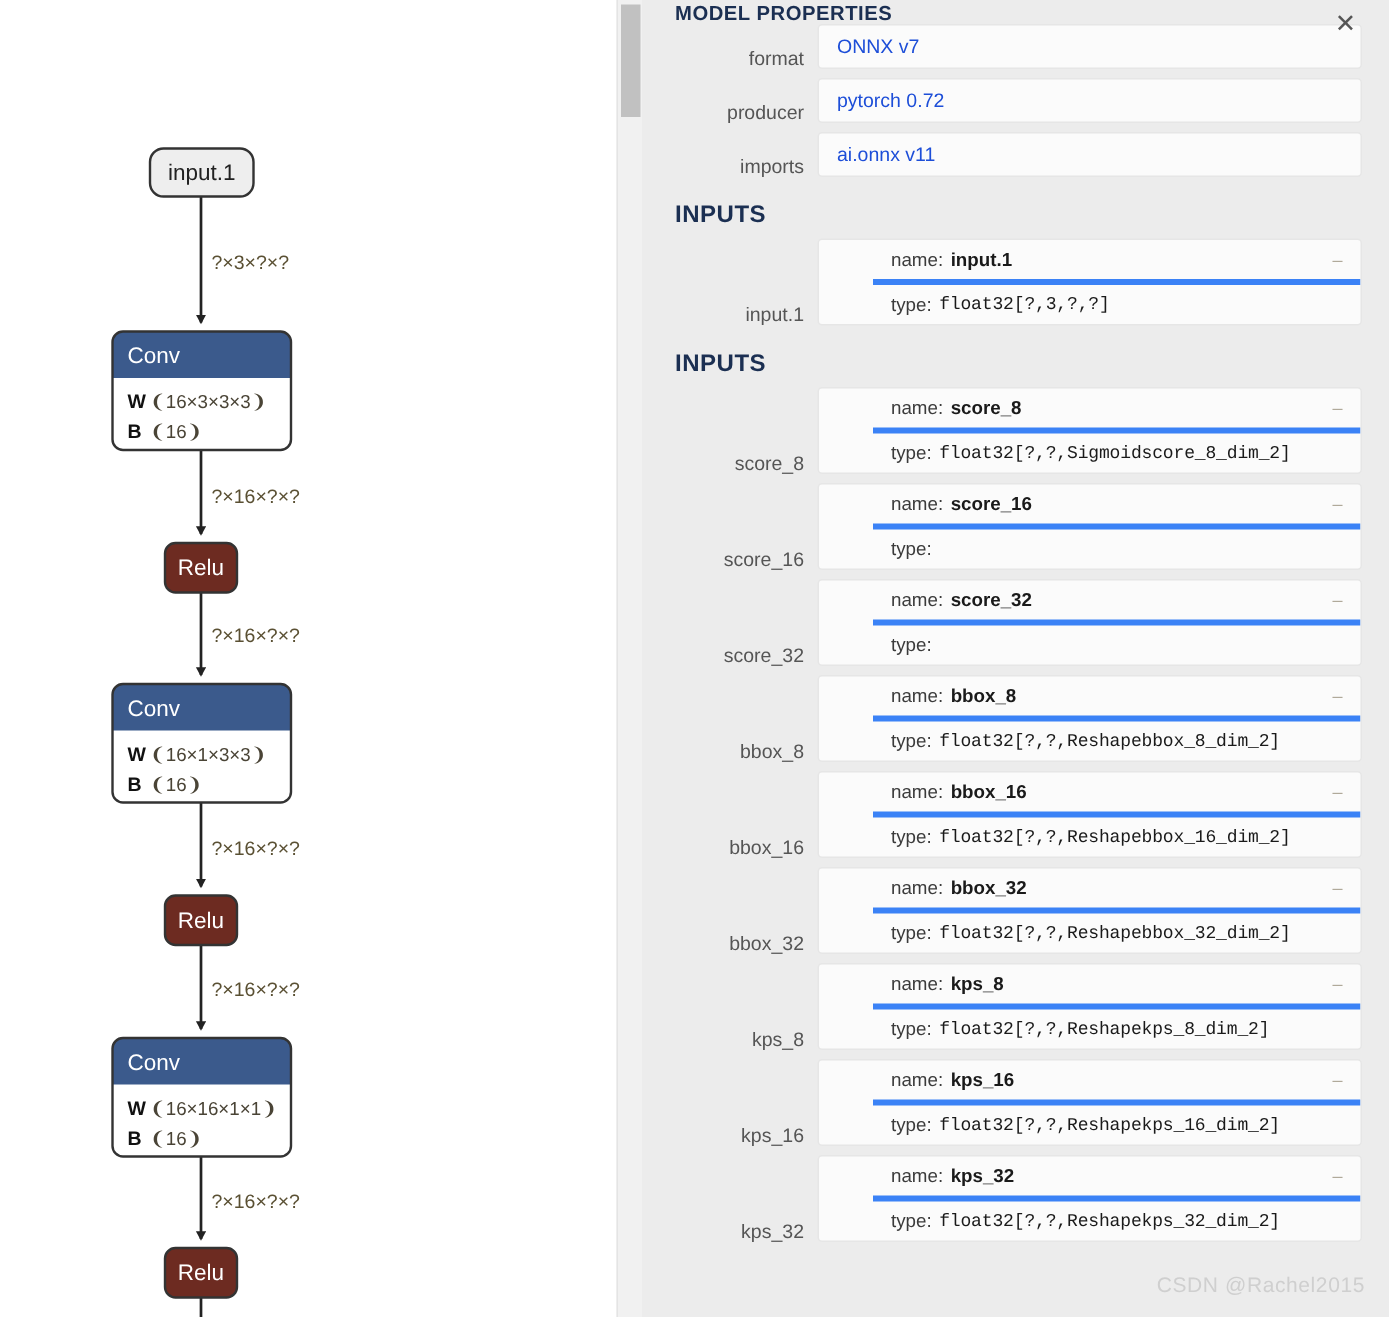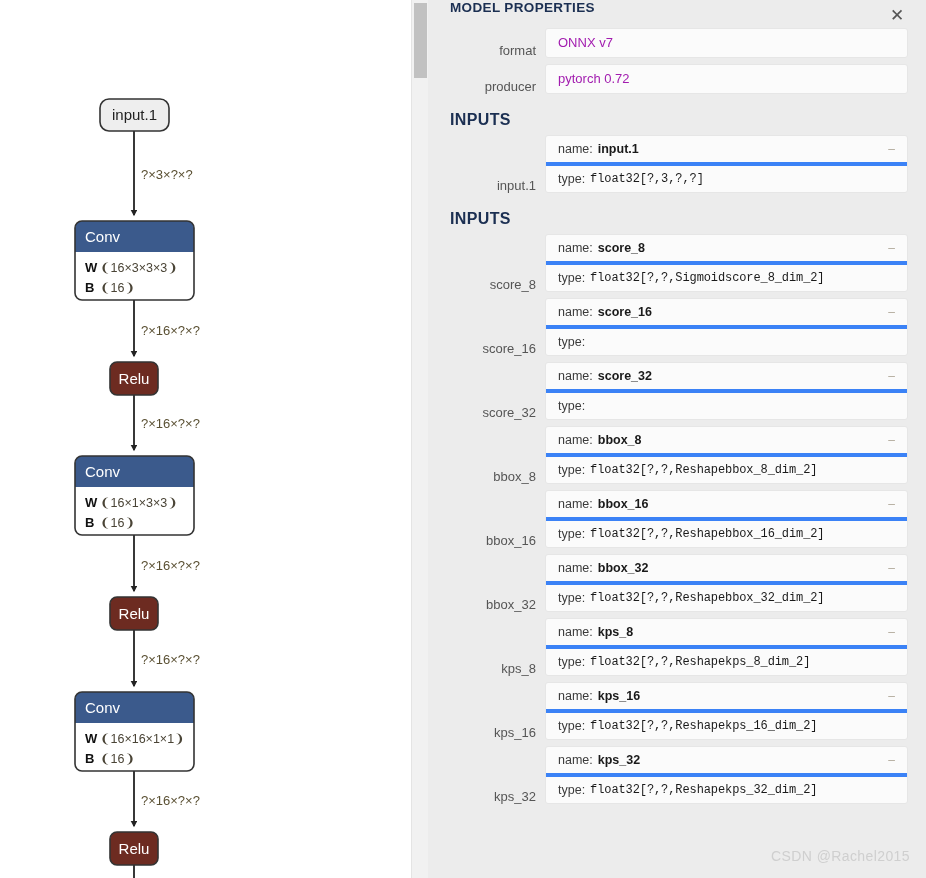--- a/index.html
+++ b/index.html
@@ -83,24 +83,24 @@
   #properties-panel {
     position: absolute;
     left: 428px; top: 0;
     width: 498px;
     height: 878px;
     background: #ececec;
     overflow: hidden;
   }
   #panel-header {
     position: relative;
-    height: 28px;
+    height: 16px;
     padding: 0 20px 0 22px;
     display: flex;
-    align-items: flex-start;
+    align-items: center;
   }
   #panel-title {
     font-size: 13.5px;
     font-weight: bold;
     letter-spacing: 0.35px;
     color: #1b2f52;
     font-family: "Liberation Sans", sans-serif;
   }
   #panel-close {
     position: absolute;
@@ -151,32 +151,33 @@
     flex: 1 1 auto;
     background: #fbfbfb;
     border-radius: 3px;
     border: 1px solid #e6e6e6;
     box-sizing: border-box;
     overflow: hidden;
   }
   .prop-value-single {
     padding: 6px 12px 7px 12px;
     font-size: 13px;
-    color: #a21caf;
+    color: #1d4ed8;
     font-family: "Liberation Sans", sans-serif;
   }
 
   
   .val-line {
     display: flex;
     align-items: center;
     padding: 6px 10px 6px 12px;
     font-size: 12.5px;
     color: #333333;
     font-family: "Liberation Sans", sans-serif;
+    margin-left: 36px;
   }
   .val-line + .val-line { border-top: 4px solid #3b82f6; }
   .val-key { color: #3b3b3b; margin-right: 5px; }
   .val-name {
     font-weight: bold;
     color: #1a1a1a;
     font-family: "Liberation Sans", sans-serif;
     font-size: 12.5px;
   }
   .val-type {
@@ -330,20 +331,26 @@
           <div class="prop-value-box">
             <div class="prop-value-single">ONNX v7</div>
           </div>
         </div>
         <div class="prop-row">
           <div class="prop-label">producer</div>
           <div class="prop-value-box">
             <div class="prop-value-single">pytorch 0.72</div>
           </div>
         </div>
+        <div class="prop-row">
+          <div class="prop-label">imports</div>
+          <div class="prop-value-box">
+            <div class="prop-value-single">ai.onnx v11</div>
+          </div>
+        </div>
       </div>
 
     <div class="section-head">INPUTS</div>
     <div id="inputs-list">
         <div class="prop-row">
           <div class="prop-label">input.1</div>
           <div class="prop-value-box">
             <div class="val-line">
               <span class="val-key">name:</span>
               <span class="val-name">input.1</span>

